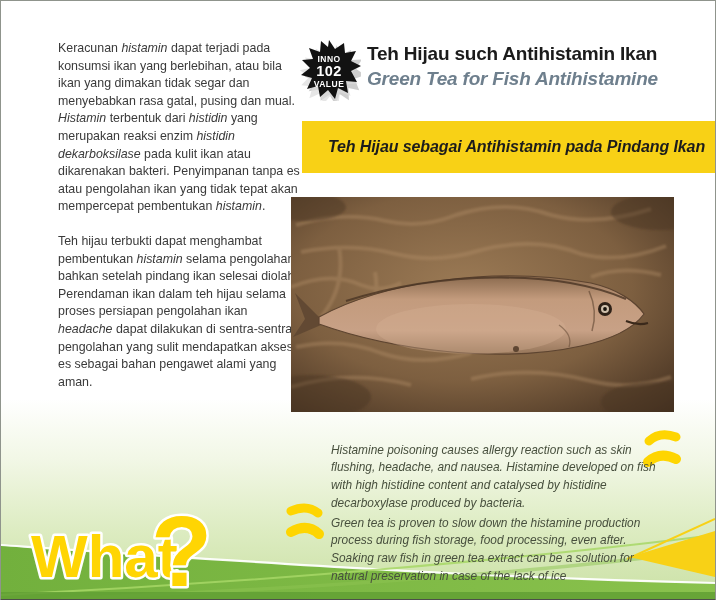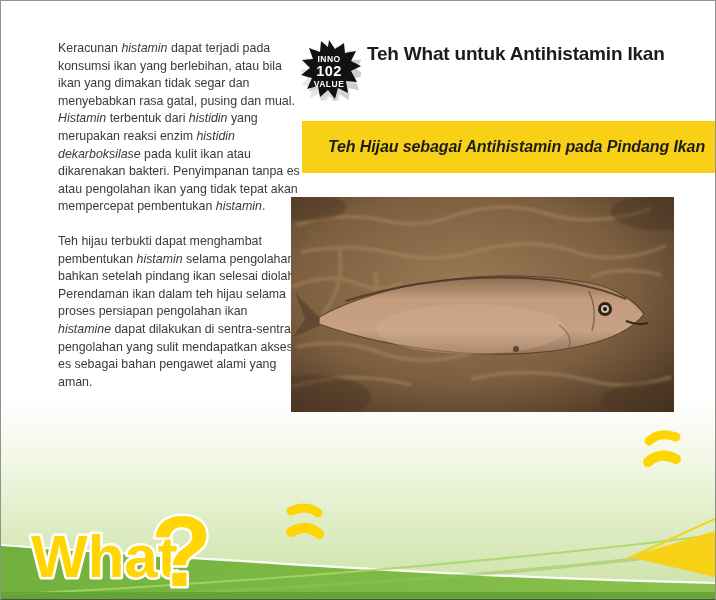--- a/index.html
+++ b/index.html
@@ -73,37 +73,38 @@
     <path d="M0,146 C250,163 480,179 716,184" fill="none" stroke="#ffffff" stroke-width="2.2" opacity="0.95"></path>
     <path d="M0,196 C280,182 540,158 716,136" fill="none" stroke="#a7d766" stroke-width="2" opacity="0.85"></path>
     <path d="M60,200 C340,188 560,172 716,150" fill="none" stroke="#8dc452" stroke-width="3.5" opacity="0.5"></path>
     <polygon points="630,158 716,132 716,178" fill="#f8d116"></polygon>
     <path d="M628,160 L716,120" stroke="#f8d116" stroke-width="2"></path>
     <rect x="0" y="193" width="716" height="7" fill="#61a034" opacity="0.85"></rect>
   </svg>
 
   <div class="left-col">
     <p>Keracunan <em>histamin</em> dapat terjadi pada konsumsi ikan yang berlebihan, atau bila ikan yang dimakan tidak segar dan menyebabkan rasa gatal, pusing dan mual. <em>Histamin</em> terbentuk dari <em>histidin</em> yang merupakan reaksi enzim <em>histidin dekarboksilase</em> pada kulit ikan atau dikarenakan bakteri. Penyimpanan tanpa es atau pengolahan ikan yang tidak tepat akan mempercepat pembentukan <em>histamin</em>.</p>
-    <p>Teh hijau terbukti dapat menghambat pembentukan <em>histamin</em> selama pengolahan bahkan setelah pindang ikan selesai diolah. Perendaman ikan dalam teh hijau selama proses persiapan pengolahan ikan <em>histamine</em> dapat dilakukan di sentra-sentra pengolahan yang sulit mendapatkan akses es sebagai bahan pengawet alami yang aman.</p>
+    <p>Teh hijau terbukti dapat menghambat pembentukan <em>histamin</em> selama pengolahan bahkan setelah pindang ikan selesai diolah. Perendaman ikan dalam teh hijau selama proses persiapan pengolahan ikan <em>headache</em> dapat dilakukan di sentra-sentra pengolahan yang sulit mendapatkan akses es sebagai bahan pengawet alami yang aman.</p>
   </div>
 
 
   <svg class="badge" viewBox="0 0 64 64">
     <g transform="translate(2,2)">
       <polygon points="30,1 36,10 45,4 46,14 57,12 52,22 62,27 52,32 58,43 47,42 49,54 39,49 36,60 29,51 21,58 19,47 8,50 13,39 2,36 11,29 3,21 14,20 10,9 21,13 22,2 29,8" transform="translate(4,5) rotate(7 30 30)" fill="#c2c2c2" opacity="0.8"></polygon>
       <polygon points="30,1 36,10 45,4 46,14 57,12 52,22 62,27 52,32 58,43 47,42 49,54 39,49 36,60 29,51 21,58 19,47 8,50 13,39 2,36 11,29 3,21 14,20 10,9 21,13 22,2 29,8" transform="translate(-1,6) rotate(-9 30 30)" fill="#dcdcdc" opacity="0.7"></polygon>
       <polygon points="30,1 36,10 45,4 46,14 57,12 52,22 62,27 52,32 58,43 47,42 49,54 39,49 36,60 29,51 21,58 19,47 8,50 13,39 2,36 11,29 3,21 14,20 10,9 21,13 22,2 29,8" fill="#121212"></polygon>
       <text x="30" y="23" text-anchor="middle" fill="#ffffff" font-size="8.5" font-weight="bold" letter-spacing="0.5">INNO</text>
       <text x="30" y="37" text-anchor="middle" fill="#ffffff" font-size="14.5" font-weight="bold" letter-spacing="0.5">102</text>
       <text x="30" y="48" text-anchor="middle" fill="#ffffff" font-size="8.5" font-weight="bold" letter-spacing="0.5">VALUE</text>
     </g>
   </svg>
 
   <div class="titles">
-    <div class="title">Teh What untuk Antihistamin Ikan</div>
+    <div class="title">Teh Hijau such Antihistamin Ikan</div>
+    <div class="subtitle">Green Tea for Fish Antihistamine</div>
   </div>
 
   <div class="banner">
     <span>Teh Hijau sebagai Antihistamin pada Pindang Ikan</span>
   </div>
 
   <div class="photo">
     <svg viewBox="0 0 383 215" preserveAspectRatio="none" aria-hidden="true">
       <defs>
         <radialGradient id="pbg" cx="45%" cy="42%" r="80%">
@@ -153,25 +154,27 @@
         <path d="M268,128 q14,10 10,22" fill="none" stroke="#5d4430" stroke-width="1.3" opacity="0.5"></path>
       </g>
     </svg>
   </div>
 
   <svg class="chev-right" viewBox="0 0 40 46" aria-hidden="true">
     <path d="M6,13 Q17,3 33,9" fill="none" stroke="#fed501" stroke-width="9" stroke-linecap="round"></path>
     <path d="M5,34 Q17,23 33,31" fill="none" stroke="#fed501" stroke-width="10" stroke-linecap="round"></path>
   </svg>
 
+  <p class="caption c1">Histamine poisoning causes allergy reaction such as skin flushing, headache, and nausea. Histamine developed on fish with high histidine content and catalysed by histidine decarboxylase produced by bacteria.</p>
 
   <svg class="chev-left" viewBox="0 0 40 46" aria-hidden="true">
     <path d="M34,11 Q23,2 7,9" fill="none" stroke="#fed501" stroke-width="9" stroke-linecap="round"></path>
     <path d="M35,32 Q23,21 7,30" fill="none" stroke="#fed501" stroke-width="10" stroke-linecap="round"></path>
   </svg>
 
+  <p class="caption c2">Green tea is proven to slow down the histamine production process during fish storage, food processing, even after. Soaking raw fish in green tea extract can be a solution for natural preservation in case of the lack of ice</p>
 
   <svg class="what" viewBox="0 0 230 104">
     <text x="10" y="84" font-size="60" font-weight="bold" fill="#ffd503" stroke="#ffffff" stroke-width="5" stroke-linejoin="round" paint-order="stroke">What</text>
     <text x="130" y="93" font-size="100" font-weight="bold" fill="#ffd503" stroke="#ffffff" stroke-width="5" stroke-linejoin="round" paint-order="stroke">?</text>
   </svg>
 
 </div>
 
 </body></html>

